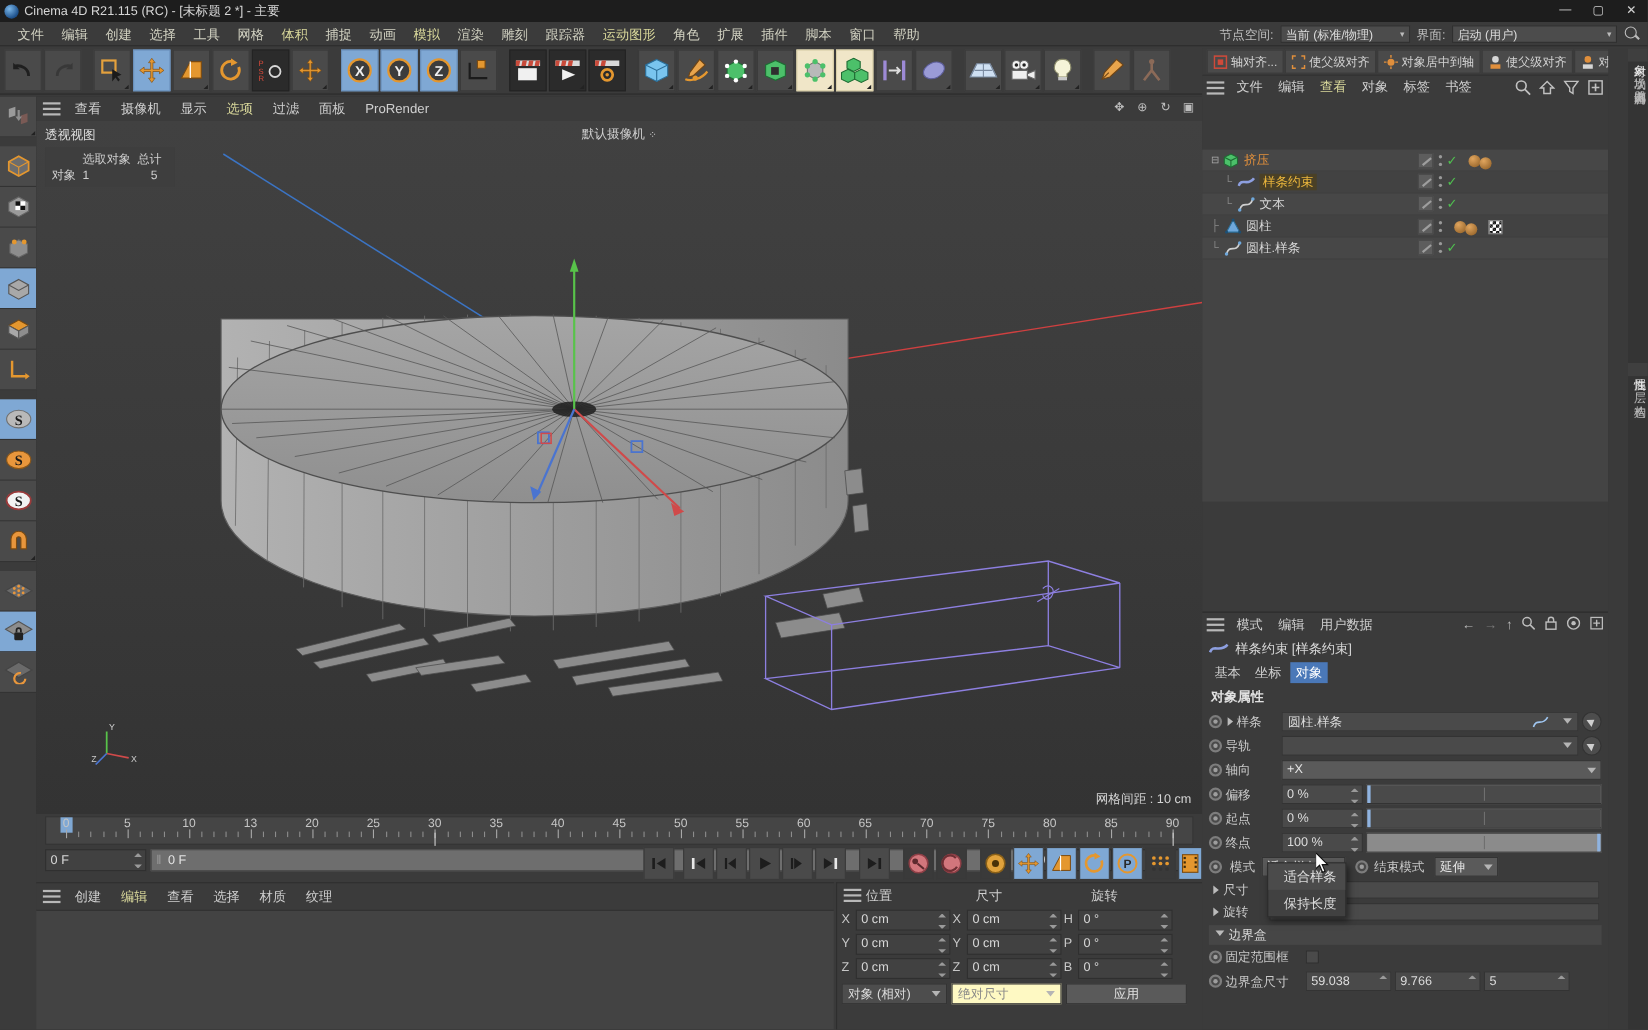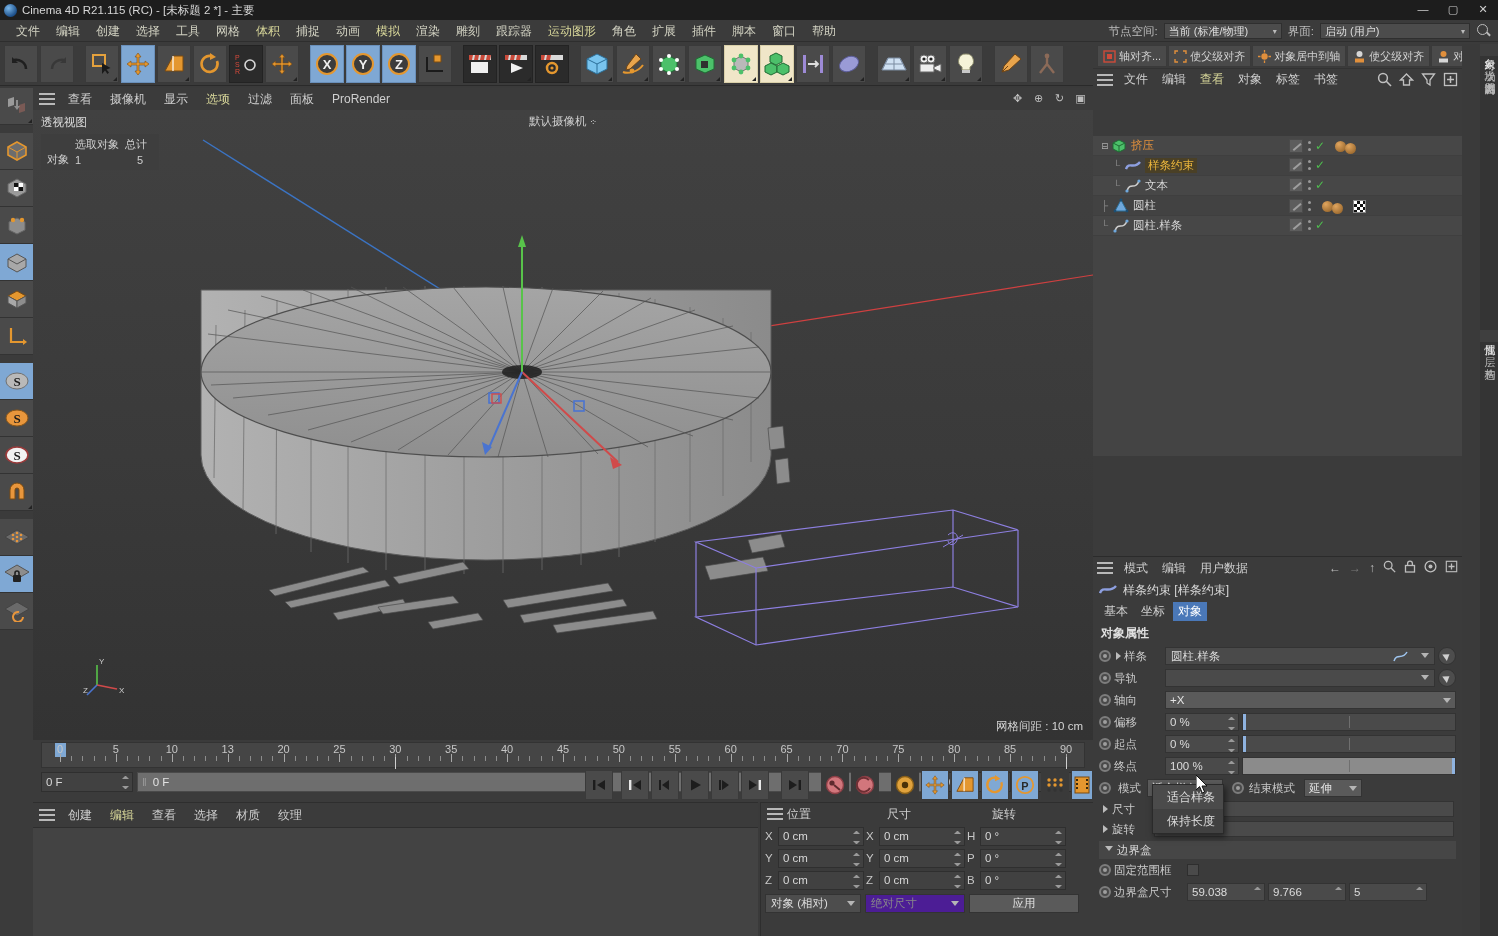--- a/index.html
+++ b/index.html
@@ -87,21 +87,21 @@
   .matbody{position:absolute;left:0;top:24px;right:0;bottom:0;background:#434343;border-top:1px solid #2e2e2e;}
   
   .coordwrap{position:absolute;left:760px;top:802px;width:333px;bottom:0;background:#3b3b3b;border-left:1px solid #2e2e2e;border-top:1px solid #2e2e2e;}
   .coordhdr{height:22px;display:flex;align-items:center;padding-left:6px;}
   .coordhdr .ch{font-size:12px;color:#cfcfcf;}
   .crow{display:flex;align-items:center;height:22px;padding:0 4px;gap:2px;}
   .ax{width:11px;font-size:11.5px;color:#c7c7c7;text-align:left;}
   .cfld{width:86px;height:19px;background:#414141;border:1px solid #2f2f2f;display:flex;align-items:center;padding:0 4px;font-size:11.5px;color:#d8d8d8;position:relative;}
   .cbot{display:flex;align-items:center;height:24px;padding:2px 4px;gap:4px;text-align:right;}
   .csel{height:19px;background:#4d4d4d;border:1px solid #333;display:flex;align-items:center;justify-content:space-between;padding:0 5px;font-size:11.5px;color:#ddd;}
-  .csel.dis{color:#888;background:#4c1d95;gap:16px;}
+  .csel.dis{color:#888;background:#fef9c3;gap:16px;}
   .cbtn{height:19px;background:#5a5a5a;border:1px solid #333;display:flex;align-items:center;justify-content:center;font-size:11.5px;color:#e2e2e2;}
   
   .rightcol{position:absolute;left:1093px;top:44px;right:0;bottom:0;background:#3b3b3b;}
   .alignbar{height:24px;display:flex;align-items:center;background:#3b3b3b;padding-left:4px;gap:0px;overflow:hidden;}
   .abtn{height:22px;display:flex;align-items:center;padding:0 5px;background:#4a4a4a;border:1px solid #3a3a3a;font-size:11px;color:#d2d2d2;white-space:nowrap;margin-right:1px;}
   .ommenu{height:22px;display:flex;align-items:center;padding-left:4px;background:#3b3b3b;position:relative;border-top:1px solid #333;}
   .ommenu .mi{padding:0 7px;font-size:12px;color:#cfcfcf;}
   .ommenu .mi.hl{color:#d8d79a;}
   .omicons{position:absolute;right:40px;top:3px;display:flex;gap:7px;align-items:center;}
   .omicons span{width:15px;height:15px;display:inline-block;}

